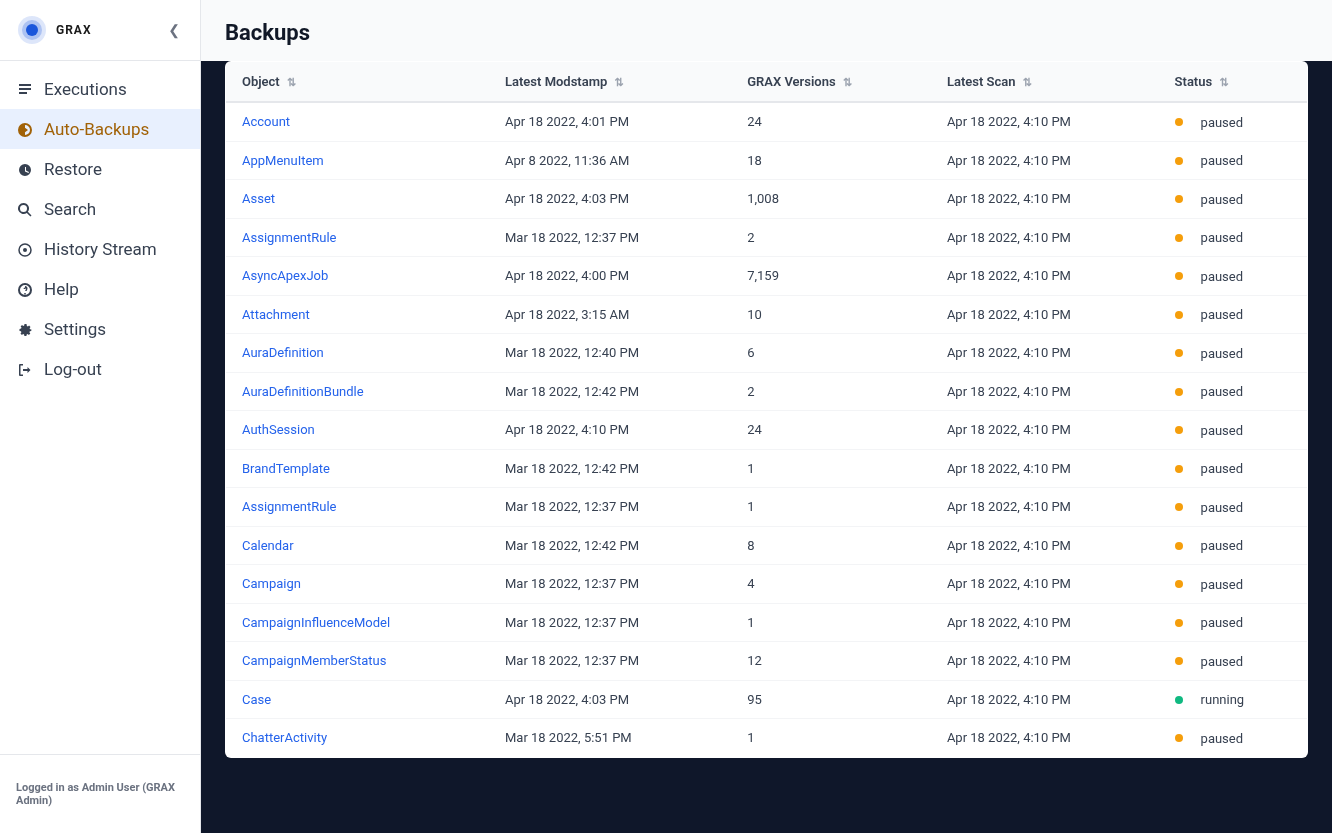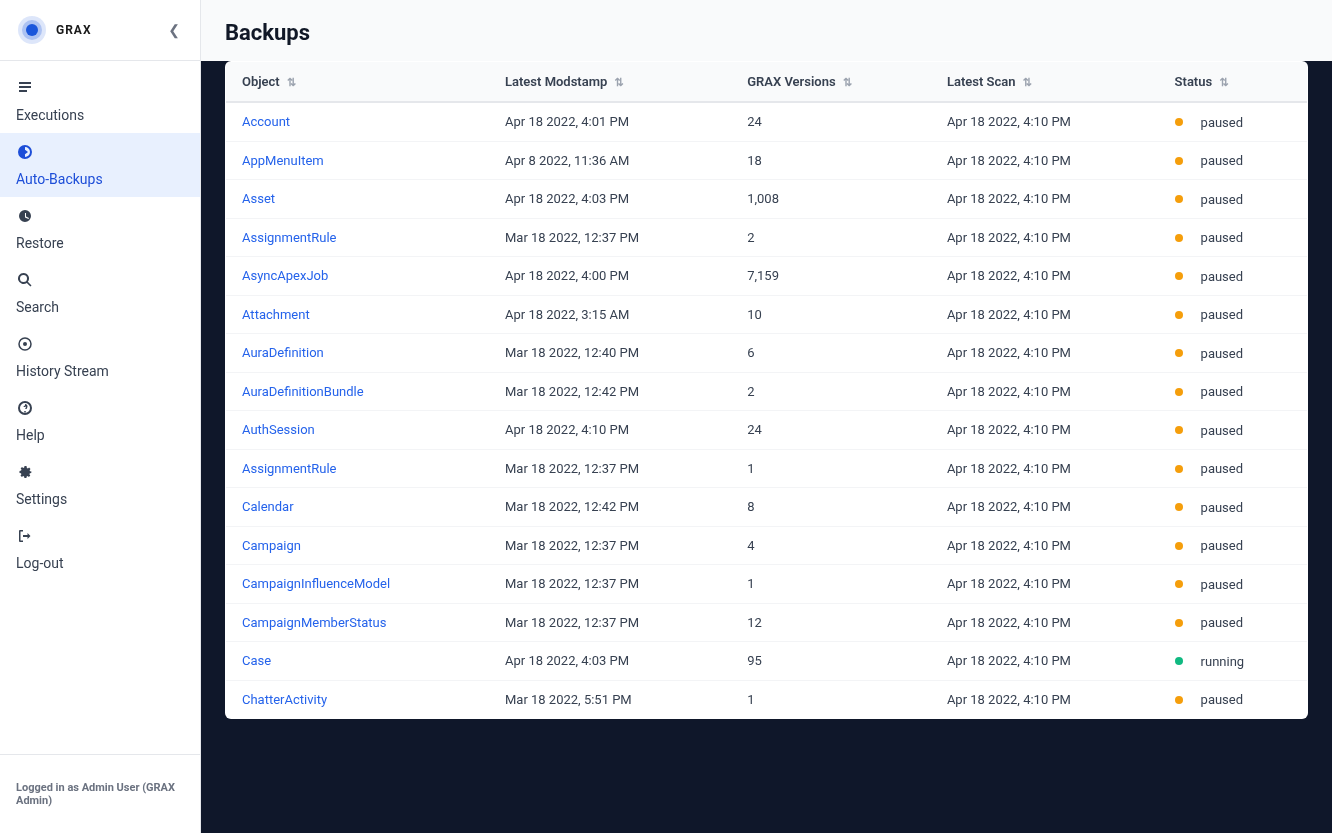--- a/index.html
+++ b/index.html
@@ -44,31 +44,30 @@
       padding: 4px;
     }
 
     .sidebar-nav {
       flex: 1;
       padding: 8px 0;
     }
 
     .nav-item {
       display: flex;
-      align-items: flex-start;
+      align-items: flex-end;
       padding: 10px 16px;
       gap: 10px;
       cursor: pointer;
       color: #374151;
-      font-size: 14px;
+      font-size: 17px;
       border-radius: 0;
       transition: background 0.15s;
-      flex-direction: column;
-    }
-    .nav-item.active { background: #e8f0fe; color: #1d4ed8; }
+    }
+    .nav-item.active { background: #e8f0fe; color: #a16207; }
 
     .nav-icon {
       width: 18px;
       height: 18px;
       display: flex;
       align-items: center;
       justify-content: center;
       color: inherit;
       flex-shrink: 0;
     }
@@ -382,20 +381,30 @@
             <td><a href="#">AuthSession</a></td>
             <td>Apr 18 2022, 4:10 PM</td>
             <td>24</td>
             <td>Apr 18 2022, 4:10 PM</td>
             <td><span class="status-badge">
                 <span class="status-dot paused"></span>
                 <span>paused</span>
               </span></td>
           </tr>
           <tr>
+            <td><a href="#">BrandTemplate</a></td>
+            <td>Mar 18 2022, 12:42 PM</td>
+            <td>1</td>
+            <td>Apr 18 2022, 4:10 PM</td>
+            <td><span class="status-badge">
+                <span class="status-dot paused"></span>
+                <span>paused</span>
+              </span></td>
+          </tr>
+          <tr>
             <td><a href="#">AssignmentRule</a></td>
             <td>Mar 18 2022, 12:37 PM</td>
             <td>1</td>
             <td>Apr 18 2022, 4:10 PM</td>
             <td><span class="status-badge">
                 <span class="status-dot paused"></span>
                 <span>paused</span>
               </span></td>
           </tr>
           <tr>

